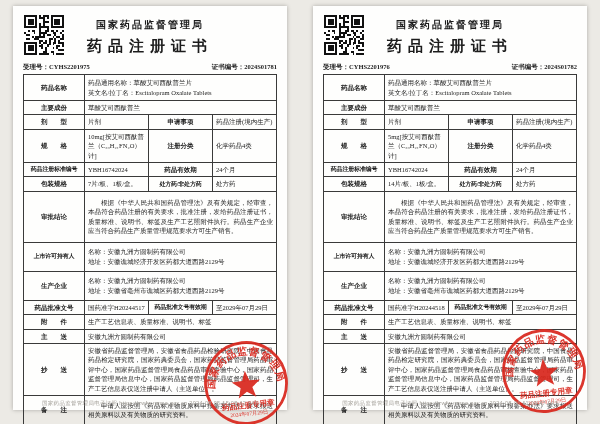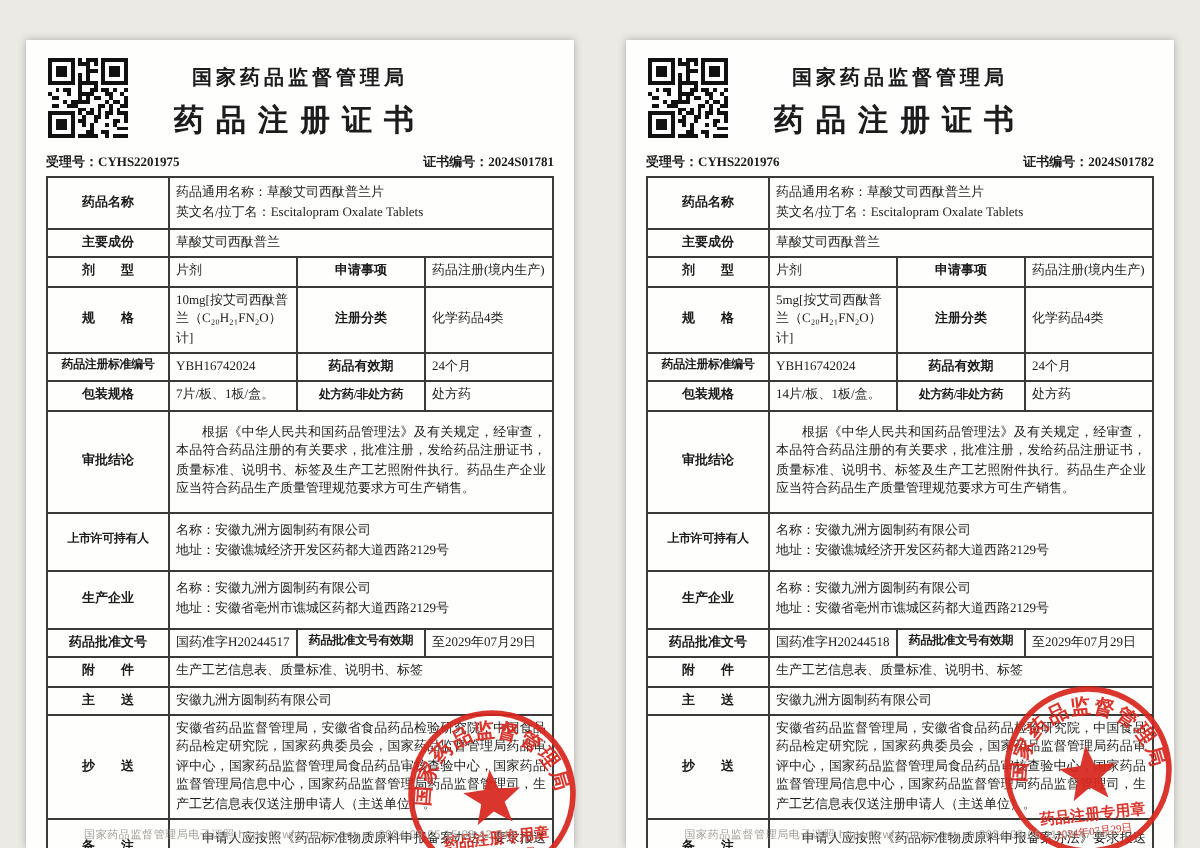--- a/index.html
+++ b/index.html
@@ -3,21 +3,21 @@
 <meta charset="utf-8">
 <style>
   html,body{margin:0;padding:0;}
   body{
     width:600px;height:424px;position:relative;overflow:hidden;
     background:#eceae5;
     font-family:"Liberation Serif","DejaVu Serif",serif;
     color:#1c1c1c;
   }
   .page{
-    position:absolute;top:20px;width:274px;height:404px;
+    position:absolute;top:6px;width:274px;height:404px;
     background:#fefefd;box-shadow:0 0 4px rgba(0,0,0,.28);
   }
   .page[data-page="0"]{left:13px;}
   .page[data-page="1"]{left:313px;}
 
   .qr{position:absolute;left:11px;top:9px;width:40px;height:40px;}
 
   .head{padding-top:12px;text-align:center;}
   .agency{font-size:10px;font-weight:bold;letter-spacing:2px;}
   .cert-title{font-size:15px;font-weight:600;letter-spacing:6px;margin-top:5px;}

